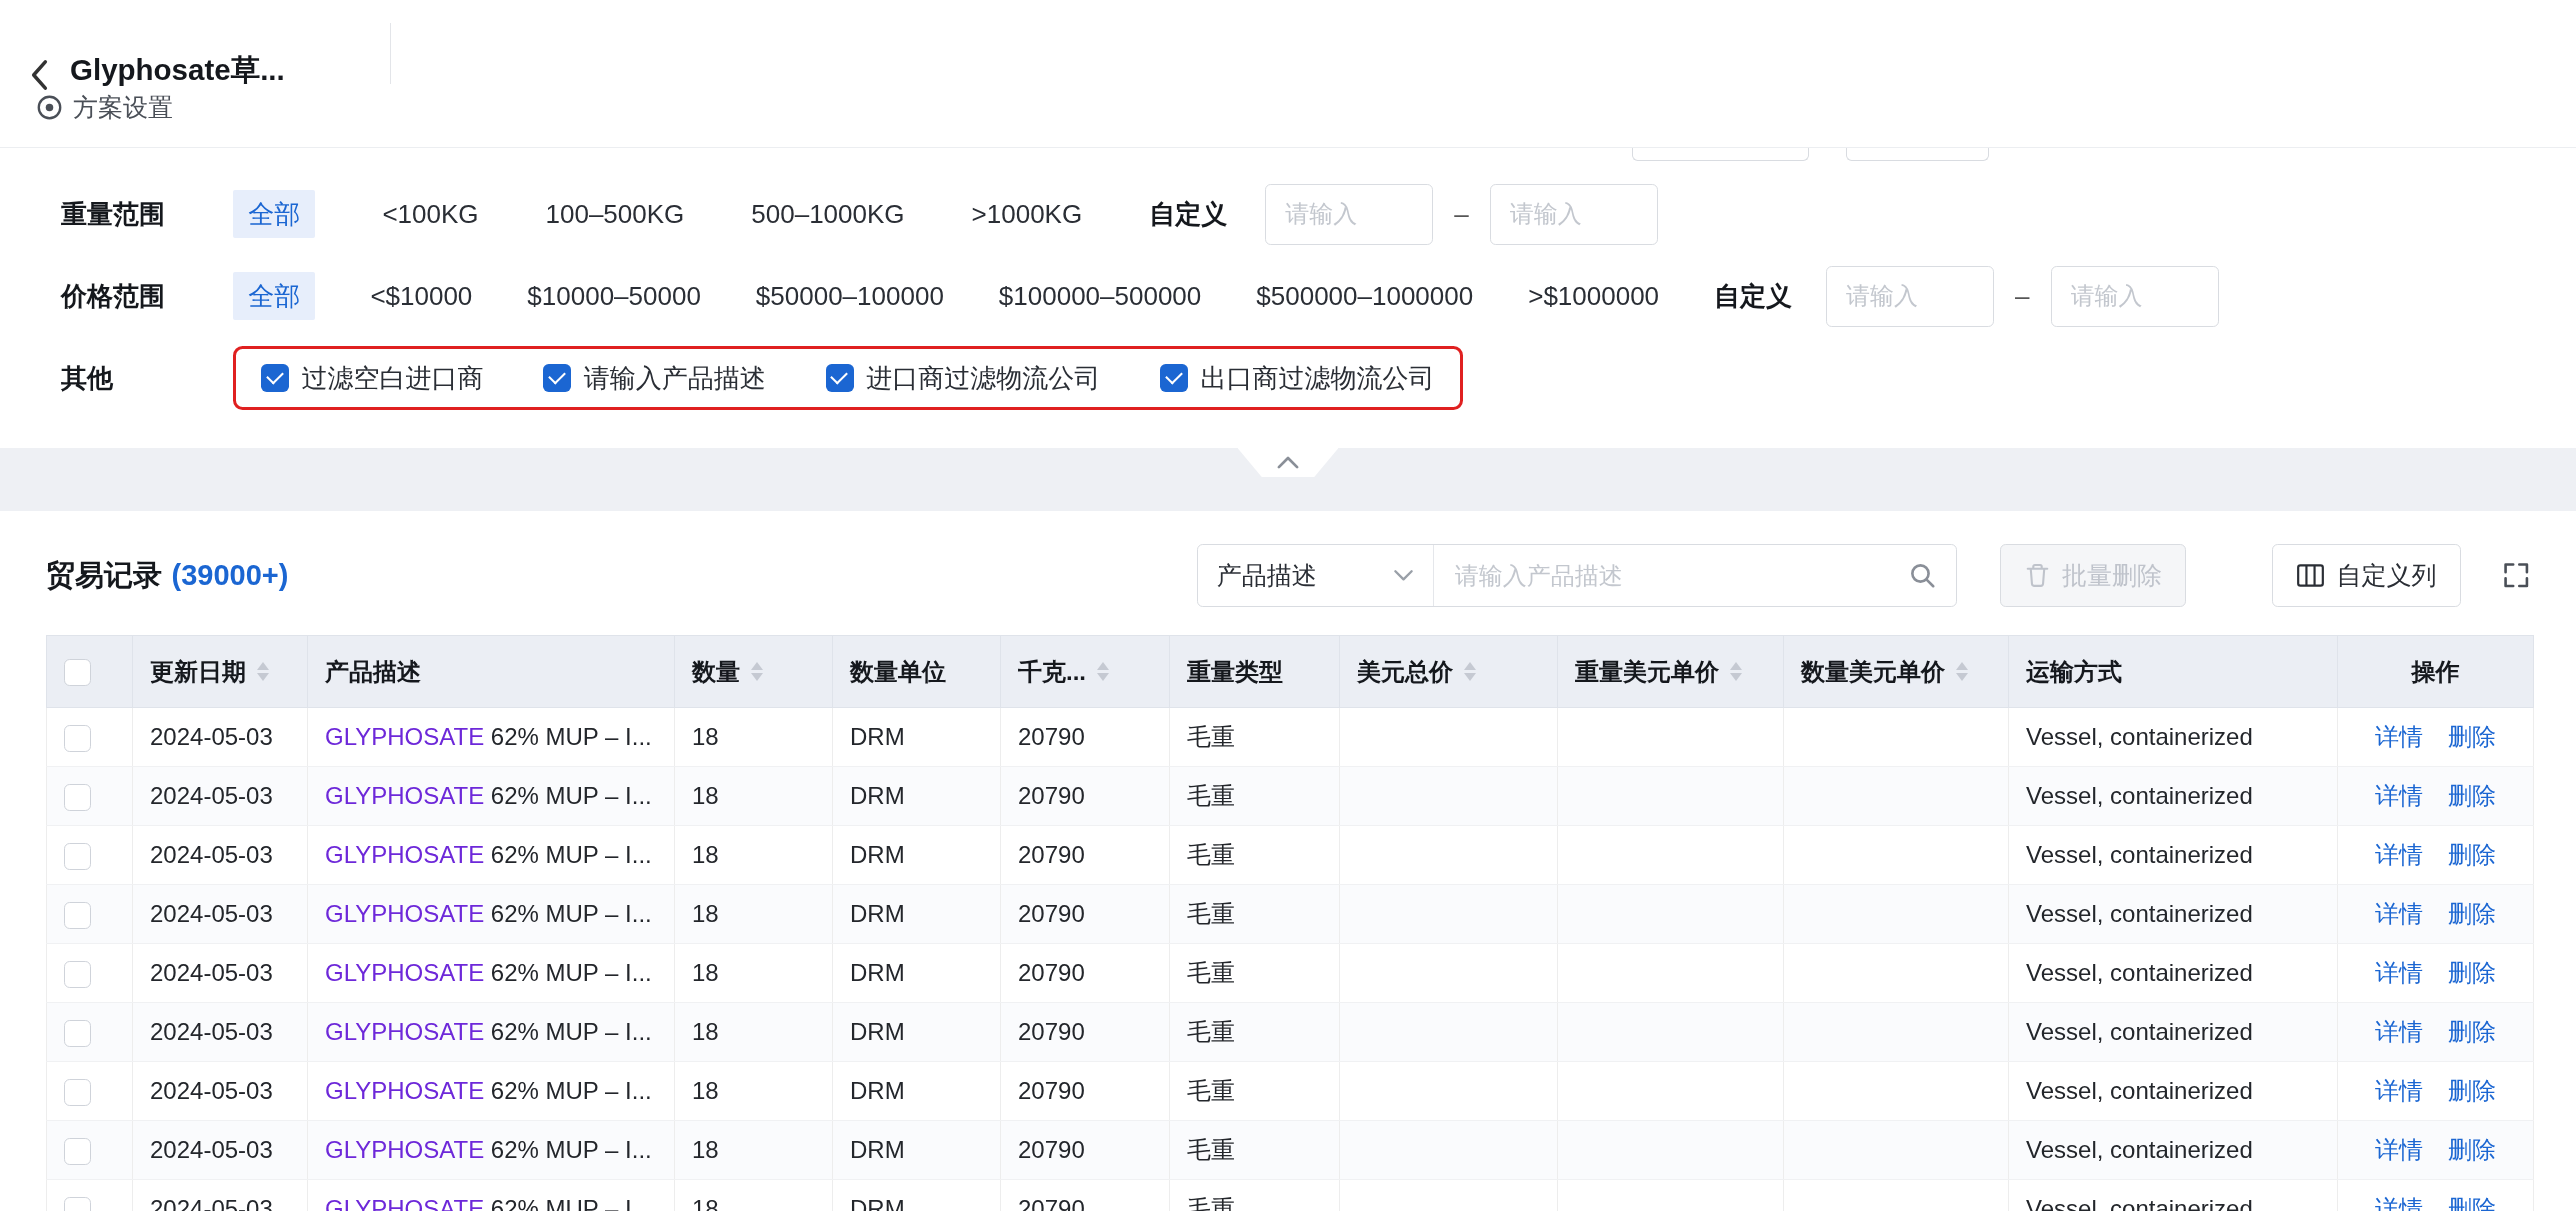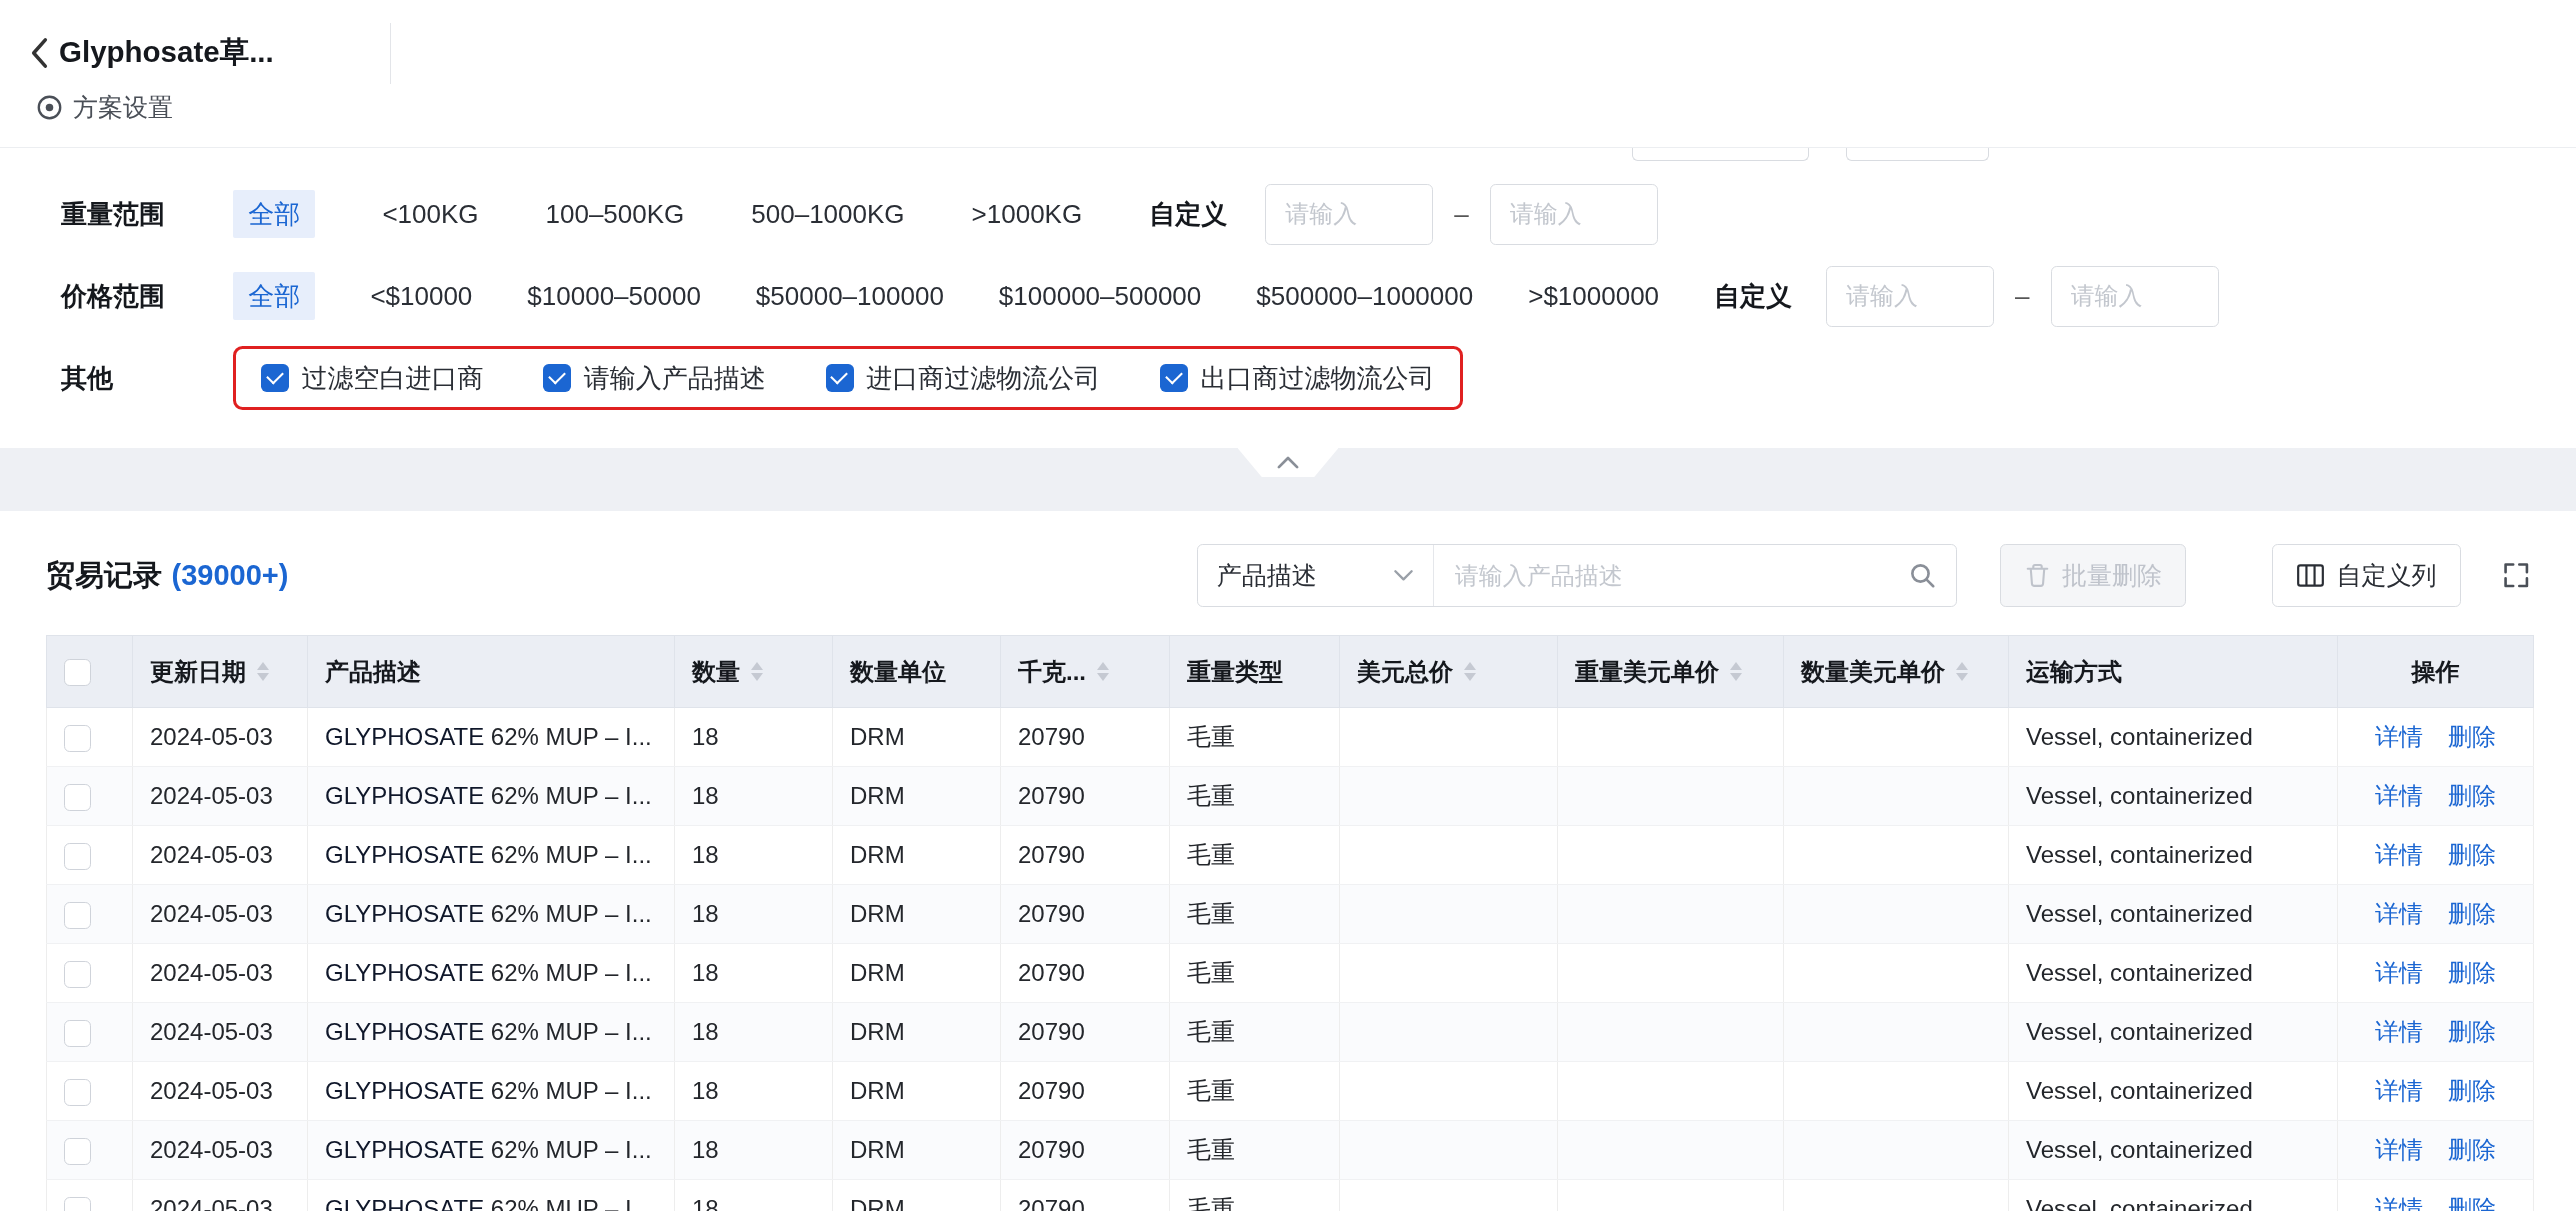--- a/index.html
+++ b/index.html
@@ -7,21 +7,21 @@
   body {
     width:2576px; height:1212px; overflow:hidden;
     background:#eef0f4;
     font-family:"Liberation Sans","DejaVu Sans",sans-serif;
     color:#23262b;
   }
   
   .topbar { height:148px; background:#fff; position:relative; display:flex;
             border-bottom:1px solid #eceef1; box-shadow:0 1.9px 5.7px rgba(0,0,0,.04); }
   .topbar-left { padding-left:27px; width:410px; flex-shrink:0; }
-  .title-row { height:91px; display:flex; align-items:center; gap:7px; padding-top:14px; }
+  .title-row { height:91px; display:flex; align-items:flex-end; gap:18px; padding-top:14px; }
   .page-title { font-size:29.5px; font-weight:700; color:#15181d; margin:0; white-space:nowrap; }
   .subnav { display:flex; height:55px; gap:40px; margin-left:3.8px;flex-direction:column; }
   .subnav-item { display:flex; align-items:center; gap:9.5px; font-size:25px; color:#4a4f57;
                  position:relative; padding:0 3.8px; cursor:default; }
   .subnav-item.active { color:#1b66d2; }
   .subnav-item.active::after { content:""; position:absolute; left:0; right:0; bottom:0;
                                height:4.8px; background:#1b66d2; border-radius:2.9px; }
   .topbar-divider { position:absolute; left:390px; top:23px; height:61px; width:1px; background:#e3e5e9; }
   .topbar-right { flex:1; padding-left:54px; }
   .tabs { display:flex; gap:54px; height:75px; align-items:center; }
@@ -85,21 +85,21 @@
   
   .trade-table { margin-top:27px; border-collapse:collapse; table-layout:fixed; width:2485px; }
   .trade-table th { background:#ebeef4; height:72px; font-size:24px; font-weight:700; text-align:left;
                     padding:0 17px; border:1px solid #dfe3ea; color:#15181d; white-space:nowrap; overflow:hidden; }
   .trade-table td { height:59px; font-size:24px; padding:0 17px; background:#fff;
                     border-right:1px solid #ededed; border-left:1px solid #ededed;
                     border-bottom:1px solid #f0f1f3; color:#23262b; white-space:nowrap; overflow:hidden; }
   .trade-table tbody tr:nth-child(even) td { background:#fafbfd; }
   .c-actions { box-shadow:-9.5px 0 11.4px -9.5px rgba(31,35,41,.14); }
   td.c-actions { border-left:1px solid #e3e6ec; }
-  .em-red { color:#0f172a; }
+  .em-red { color:#6d28d9; }
   .row-link { color:#1b66d2; text-decoration:none; cursor:pointer; }
   .row-link + .row-link { margin-left:25px; }
   .checkbox { width:27px; height:27px; border:1.9px solid #cfd3da; border-radius:5.7px;
               background:#fff; display:inline-block; vertical-align:middle; }
   .th-label { vertical-align:middle; }
   .sorter { display:inline-flex; flex-direction:column; margin-left:11.4px; vertical-align:middle; }
   .sorter .cu { width:0; height:0; border-left:6.7px solid transparent; border-right:6.7px solid transparent;
                 border-bottom:8.6px solid #c5c9d2; margin-bottom:3.8px; }
   .sorter .cd { width:0; height:0; border-left:6.7px solid transparent; border-right:6.7px solid transparent;
                 border-top:8.6px solid #c5c9d2; }

